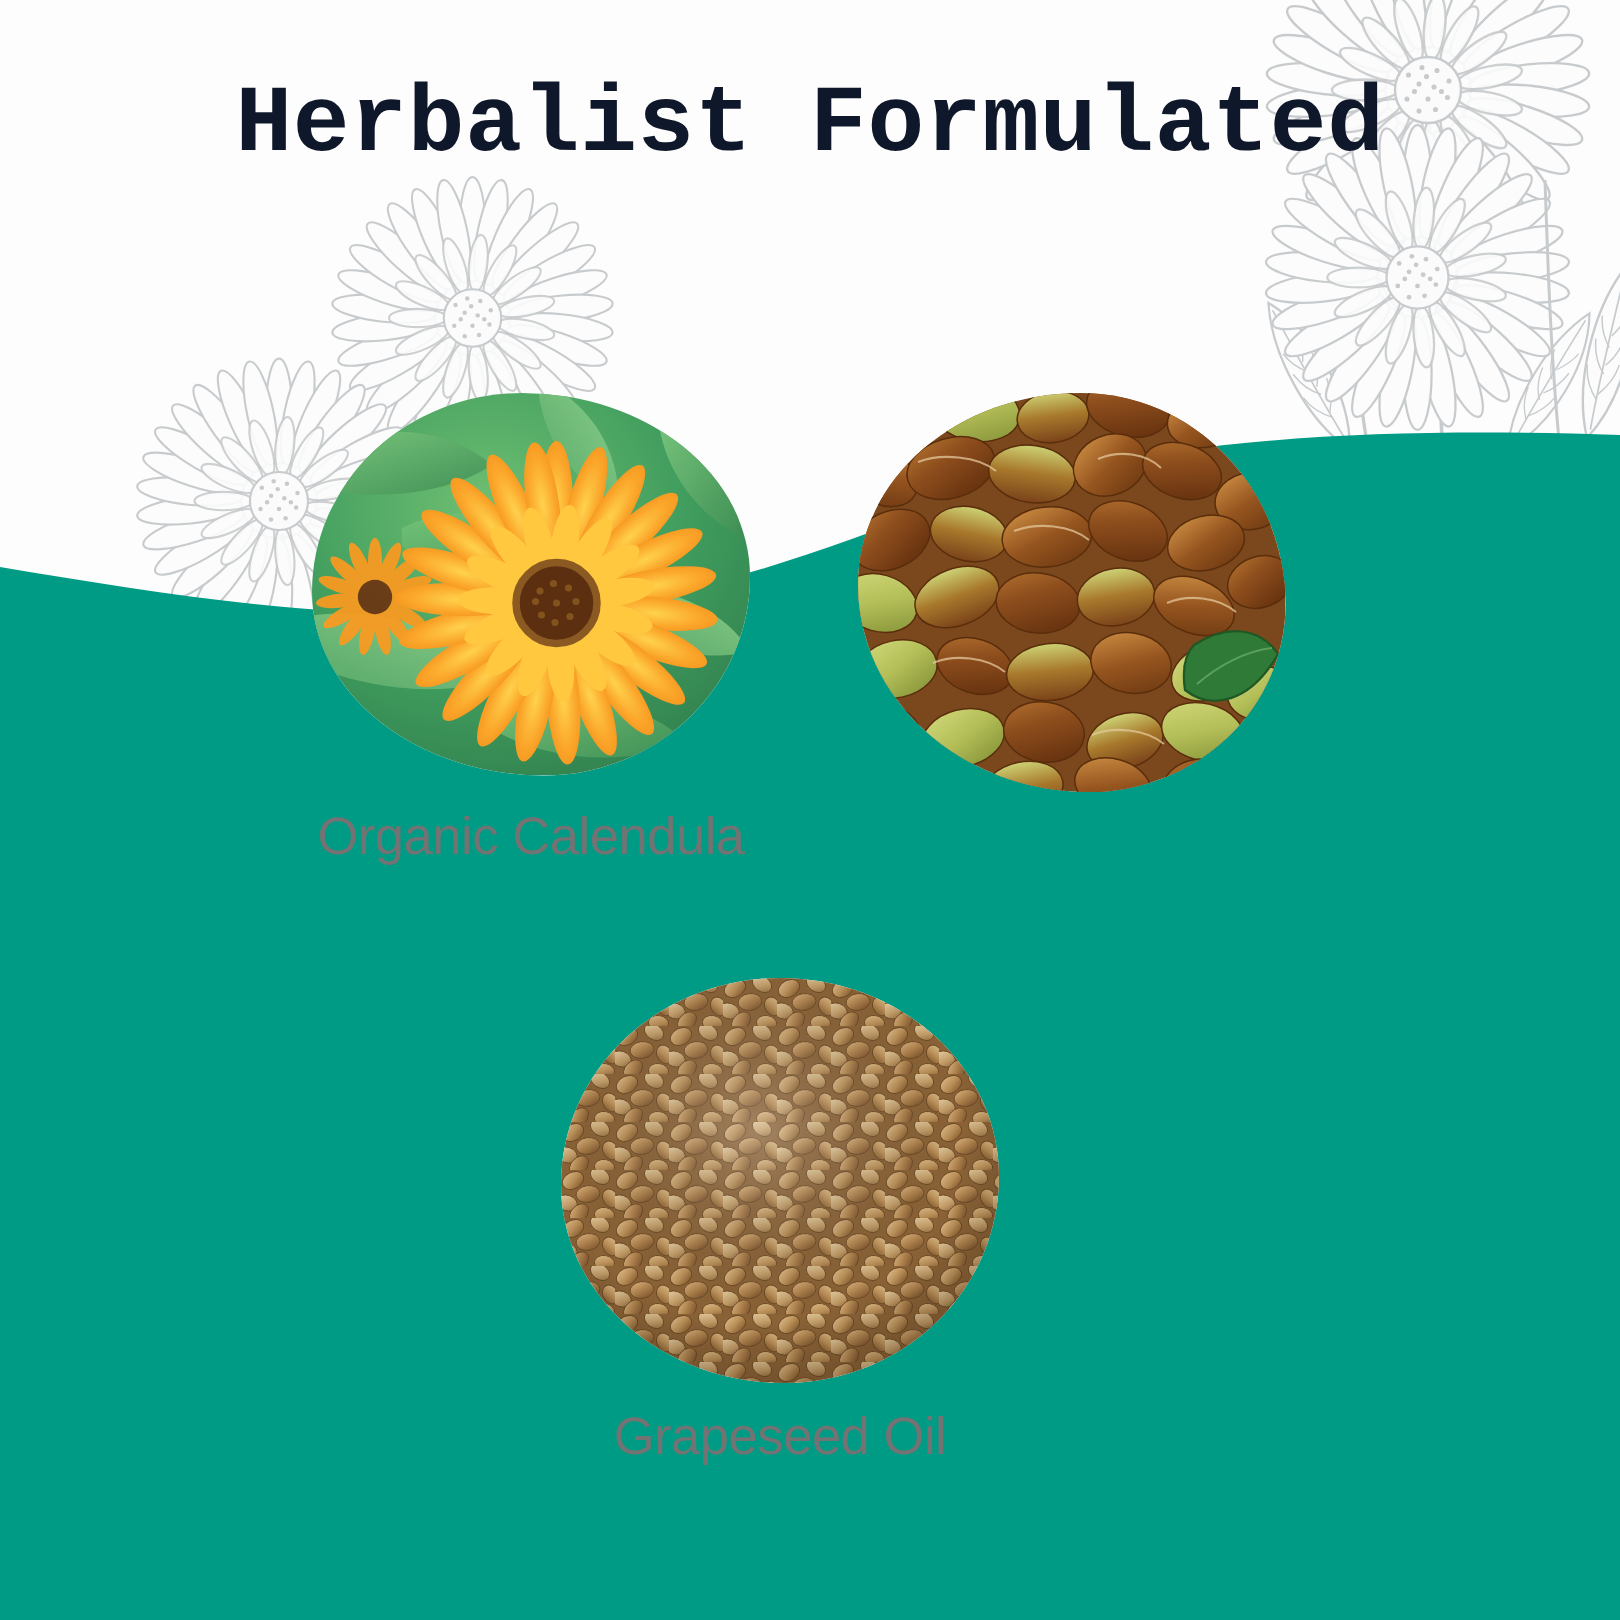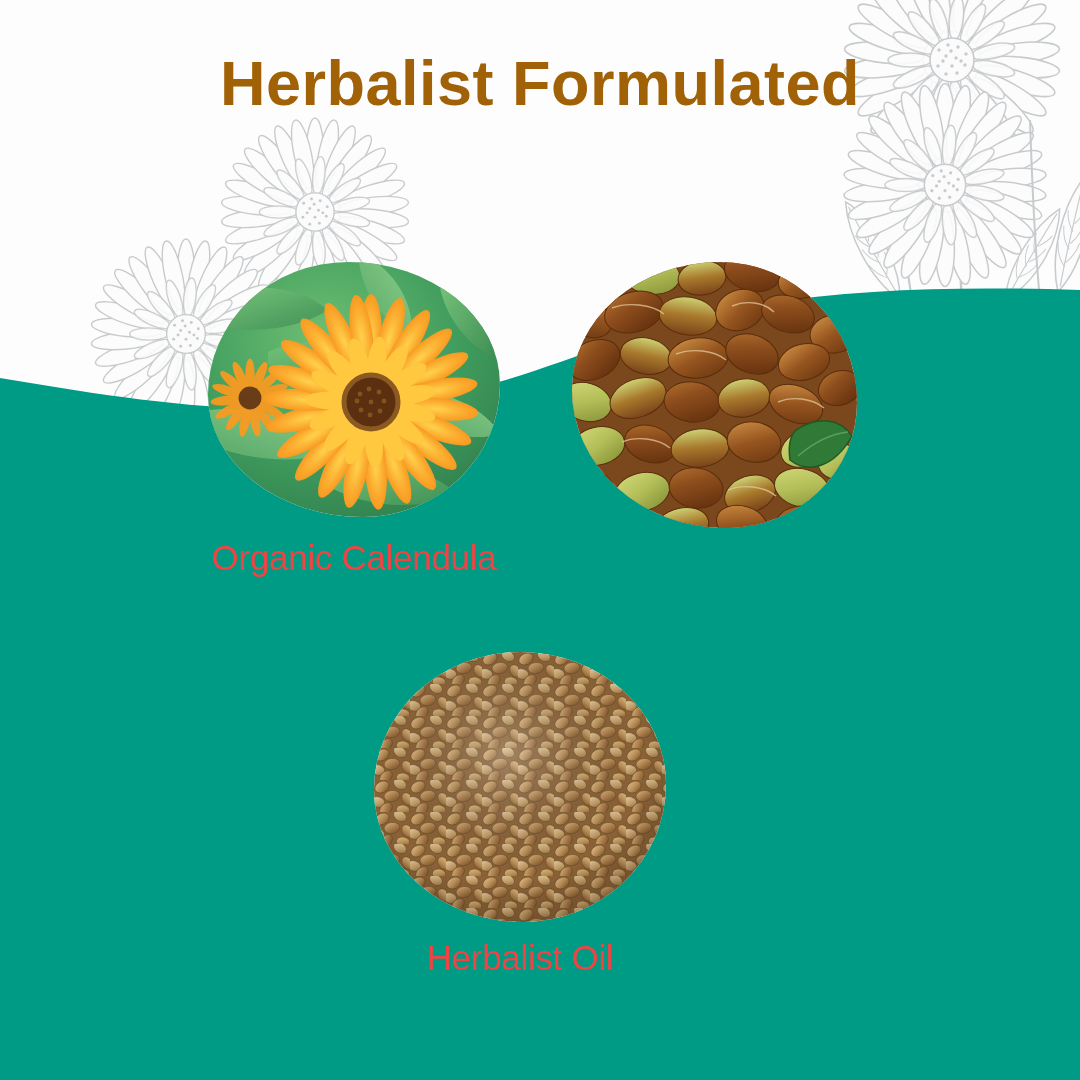--- a/index.html
+++ b/index.html
@@ -20,46 +20,46 @@
   
   .layer{position:absolute;left:0;top:0;width:1080px;height:1080px;}
   .layer.deco{opacity:1;}
   .layer.wave{}
 
   
   #title{
     position:absolute;
     left:0;right:0;top:52px;
     text-align:center;
-    font-family:Liberation Sans, sans-serif;
+    font-family:Liberation Mono, monospace;
     font-weight:700;
     font-size:63px;
     letter-spacing:0.5px;
-    color:#a16207;
+    color:#0f172a;
     line-height:1;
     white-space:nowrap;
   }
 
   
   .ingredient{position:absolute;}
   .blob{
     position:relative;
     width:100%;height:100%;
     overflow:hidden;
     background:#ffffff;
   }
   .blob-inner{
     position:absolute;left:0;top:0;width:100%;height:100%;
   }
   .caption{
     position:absolute;
     left:50%;
     transform:translateX(-50%);
     white-space:nowrap;
-    color:#ef4444;
+    color:#737373;
     font-family:"Liberation Sans", sans-serif;
     font-size:35px;
     font-weight:400;
     letter-spacing:-0.3px;
     line-height:1;
   }
 
   
   #ing-calendula{left:208px;top:262px;width:292px;height:255px;}
   #ing-calendula .blob{border-radius:48% 52% 47% 53% / 52% 48% 52% 48%;}
@@ -439,16 +439,16 @@
           <radialGradient id="gsShade" cx="45%" cy="38%" r="72%">
             <stop offset="0%" stop-color="#ffffff" stop-opacity="0.22"></stop>
             <stop offset="65%" stop-color="#000000" stop-opacity="0"></stop>
             <stop offset="100%" stop-color="#3a2410" stop-opacity="0.32"></stop>
           </radialGradient>
         </defs>
         <rect width="292" height="270" fill="url(#seedfield)"></rect>
         <rect width="292" height="270" fill="url(#gsShade)"></rect>
       </svg>
     </div>
-    <div class="caption">Herbalist Oil</div>
+    <div class="caption">Grapeseed Oil</div>
   </div>
 
 </div>
 
 </body></html>

